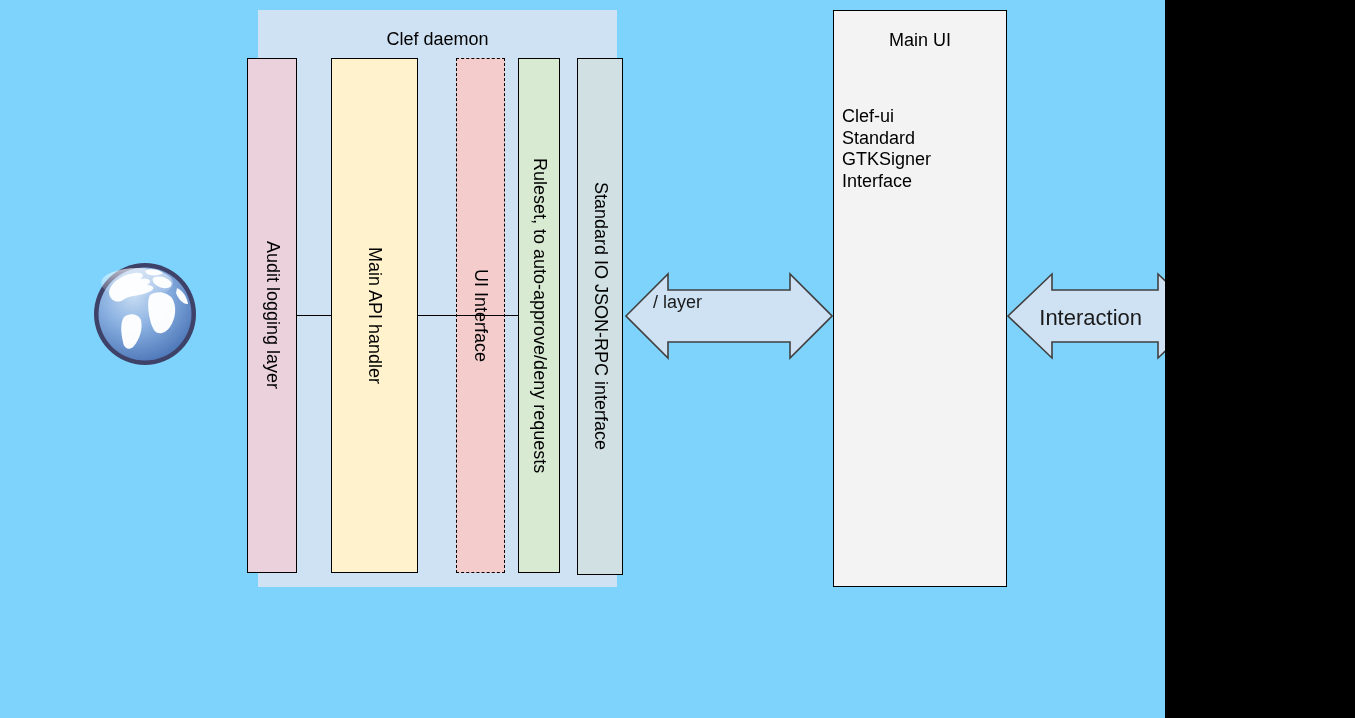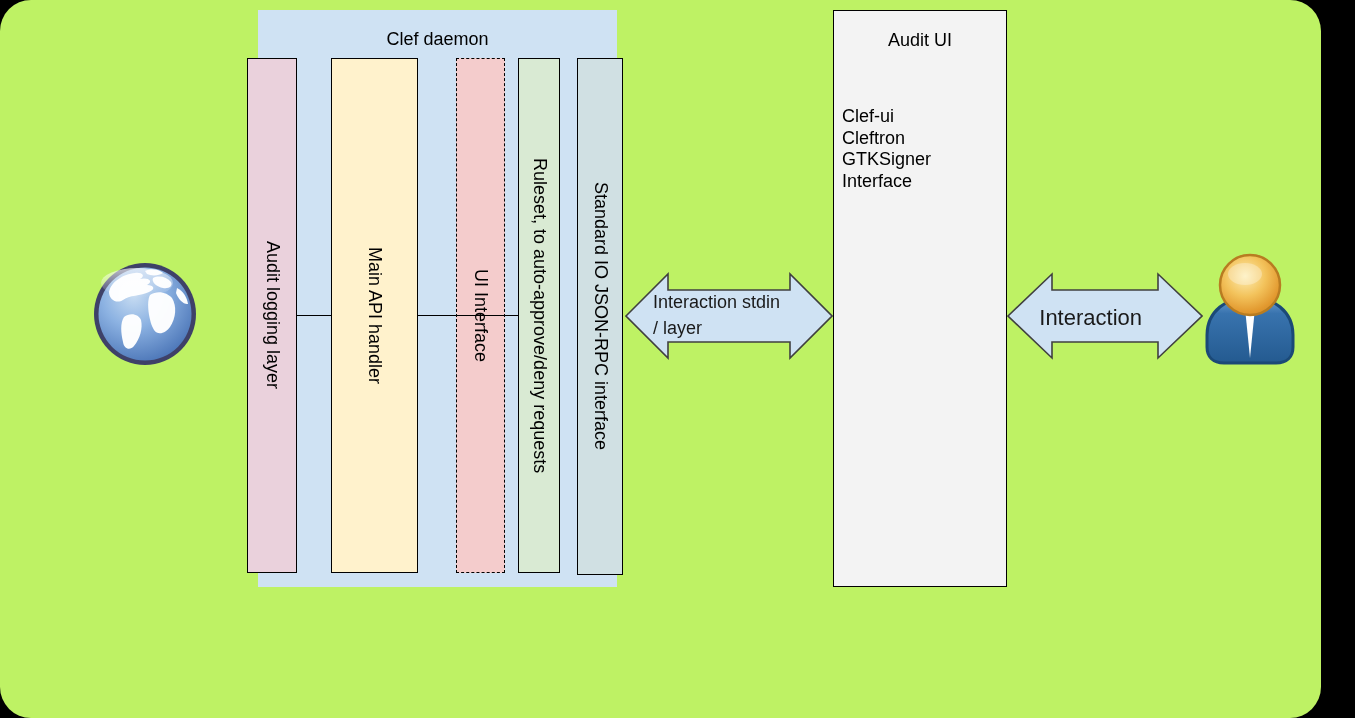--- a/index.html
+++ b/index.html
@@ -1,17 +1,17 @@
 <!DOCTYPE html>
 <html><head>
 <meta charset="utf-8">
 <style>
   html,body{margin:0;padding:0;background:#000;}
-  #canvas{position:relative;width:1321px;height:718px;background:#bef264;overflow:hidden;
-          font-family:"Liberation Sans",sans-serif;color:#000;border-radius:31px;}
+  #canvas{position:relative;width:1165px;height:718px;background:#7dd3fc;overflow:hidden;
+          font-family:"Liberation Sans",sans-serif;color:#000;}
 
   
   #clef-box{position:absolute;left:258px;top:10px;width:359px;height:577px;background:#cfe2f3;}
   .box-title{position:absolute;left:0;right:0;top:19px;text-align:center;font-size:18px;color:#000;}
 
   
   .bar{position:absolute;top:58px;height:515px;box-sizing:border-box;border:1px solid #000;
        display:flex;align-items:center;justify-content:center;}
   .vlabel{writing-mode:vertical-rl;text-orientation:mixed;white-space:nowrap;font-size:18px;color:#000;}
   #bar-audit      {left:247px;width:50px;background:#ead1dc;}
@@ -92,29 +92,28 @@
       <path d="M57,33 C64,28 74,30 79,36 C84,44 83,56 77,65 C73,71 65,74 61,68 C56,60 53,40 57,33 Z"></path>
       <path d="M84,26 C90,29 94,35 95,42 C91,43 85,37 83,31 Z"></path>
     </g>
     <ellipse cx="44" cy="21" rx="36" ry="15" fill="url(#gGloss)"></ellipse>
   </svg>
 
   <svg id="arrow-left-svg" width="208" height="88" viewBox="0 0 208 88">
     <polygon points="1,44 43,2 43,18 165,18 165,2 207,44 165,86 165,70 43,70 43,86" fill="#cfe2f3" stroke="#404040" stroke-width="1.6" stroke-linejoin="miter"></polygon>
   </svg>
   <div id="arrow-left-label">
-    <div>Interaction stdin</div>
     <div>/ layer</div>
   </div>
 
   <div id="someui-box">
-    <div class="box-title">Audit UI</div>
+    <div class="box-title">Main UI</div>
     <div id="someui-list">
       <div>Clef-ui</div>
-      <div>Cleftron</div>
+      <div>Standard</div>
       <div>GTKSigner</div>
       <div>Interface</div>
     </div>
   </div>
 
   <svg id="arrow-right-svg" width="196" height="88" viewBox="0 0 196 88">
     <polygon points="1,44 45,2 45,18 151,18 151,2 195,44 151,86 151,70 45,70 45,86" fill="#cfe2f3" stroke="#404040" stroke-width="1.6" stroke-linejoin="miter"></polygon>
   </svg>
   <div id="arrow-right-label">Interaction</div>
 

